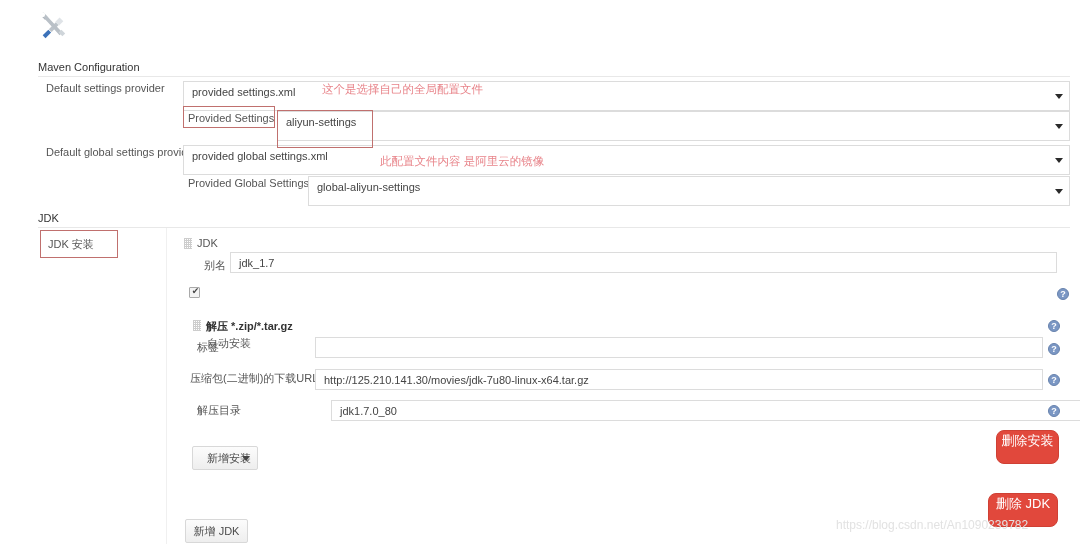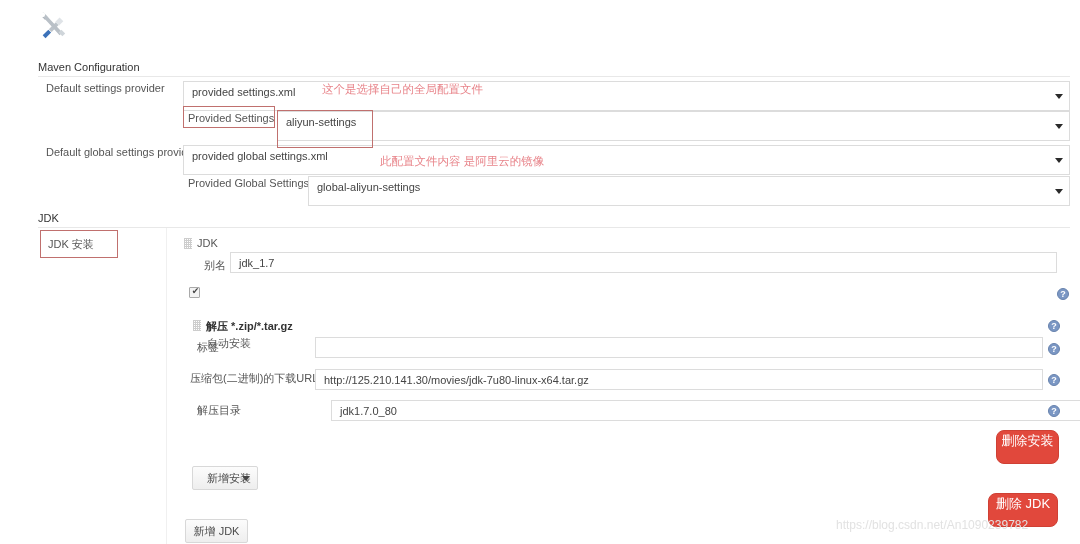--- a/index.html
+++ b/index.html
@@ -307,21 +307,21 @@
 <div class="help" style="left:1048px; top:374px;">?</div>
 
 <div class="lbl" style="left:197px; top:403px;">解压目录</div>
 <div class="field" style="left:331px; top:400px; width:768px;">
   <span>jdk1.7.0_80</span>
 </div>
 <div class="help" style="left:1048px; top:405px;">?</div>
 
 <div class="btn-red" style="left:996px; top:430px; width:63px;">删除安装</div>
 
-<div class="btn-grey split" style="left:192px; top:466px; width:66px;">
+<div class="btn-grey split" style="left:192px; top:446px; width:66px;">
   <span>新增安装</span>
   <span class="bcaret"></span>
 </div>
 
 <div class="btn-red" style="left:988px; top:493px; width:70px;">删除 JDK</div>
 
 <div class="btn-grey" style="left:185px; top:519px; width:63px;">新增 JDK</div>
 
 <div id="watermark">https://blog.csdn.net/An1090239782</div>
 

